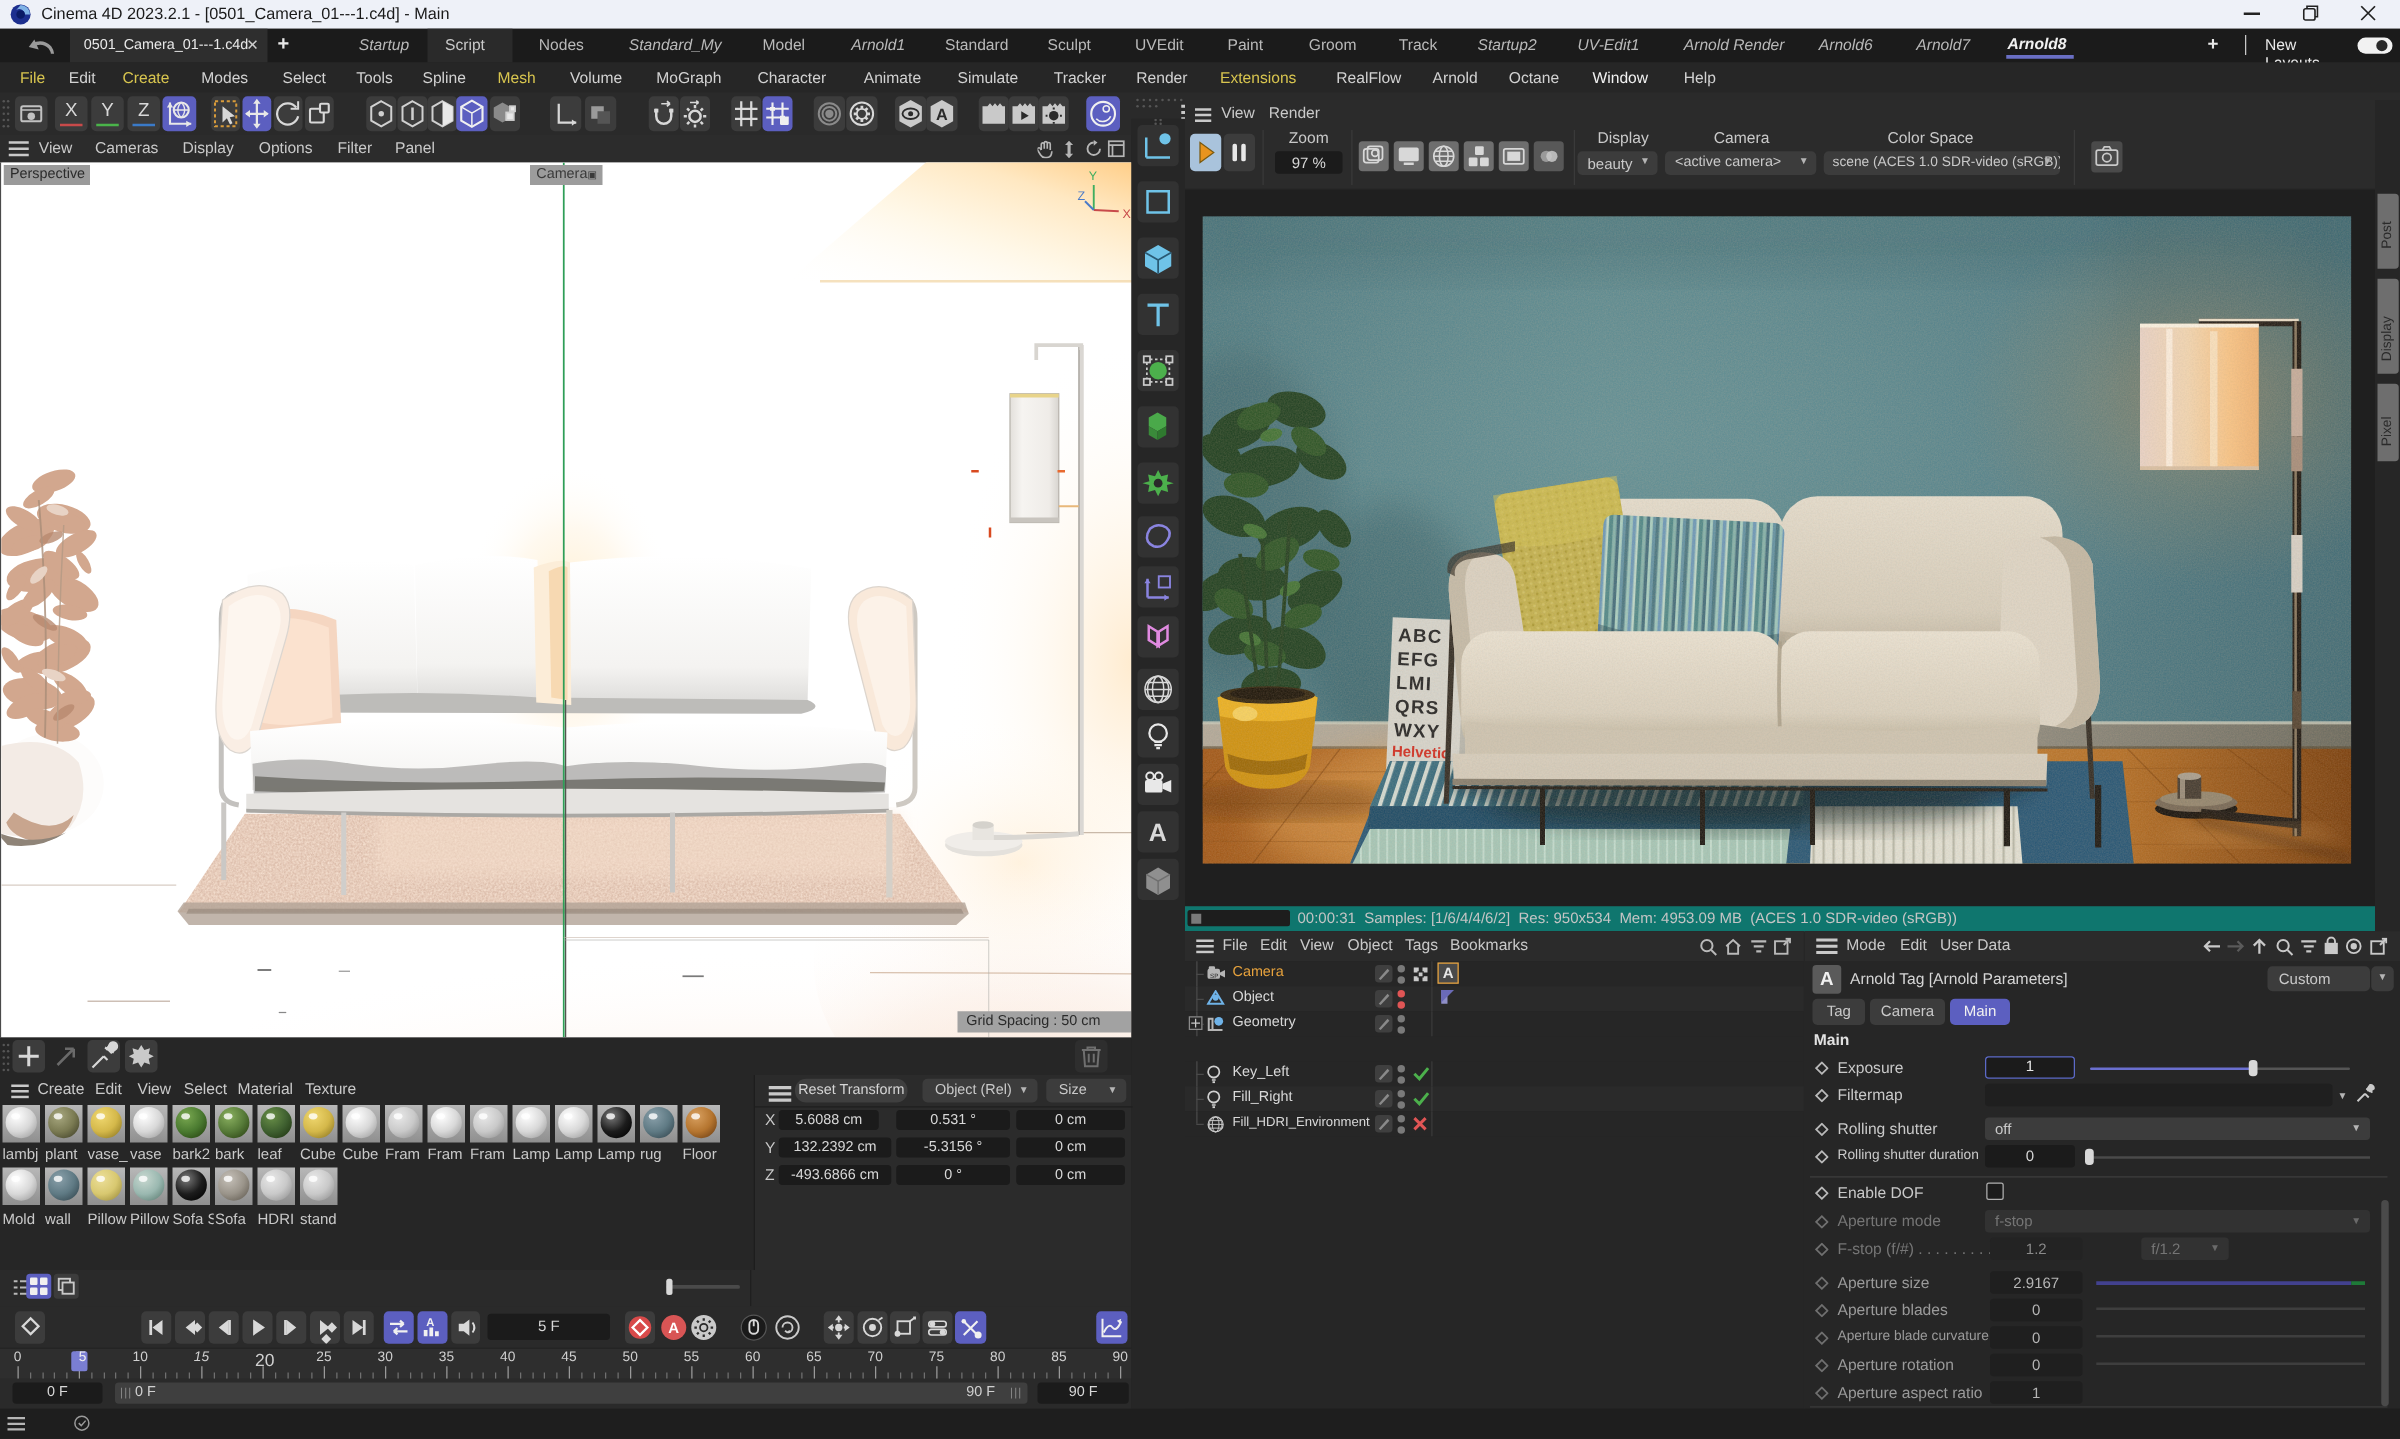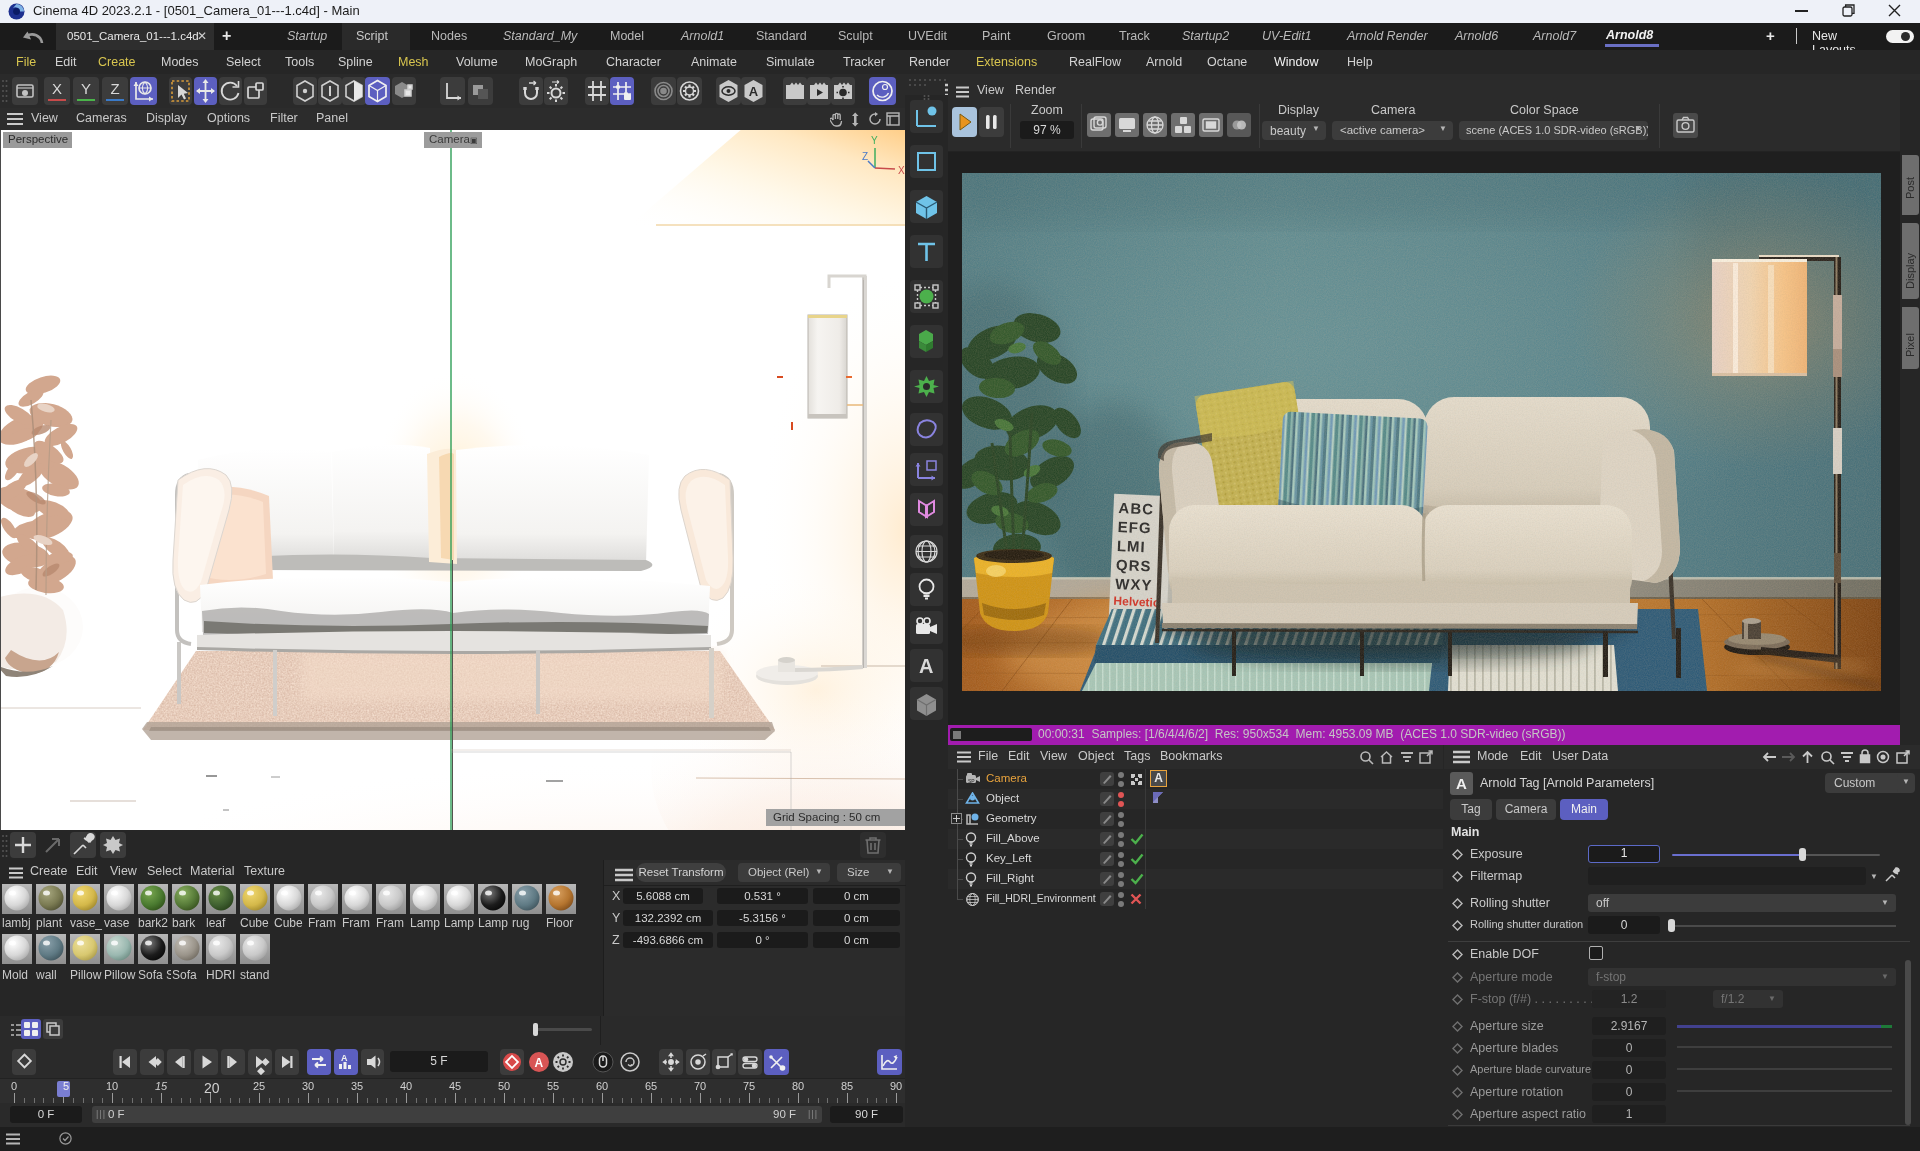--- a/index.html
+++ b/index.html
@@ -941,21 +941,21 @@
         <ellipse cx="34" cy="398" rx="10" ry="6" fill="#f6d468" opacity="0.9"></ellipse>
         <path d="M 20 430 Q 52 442 84 430 L 82 442 Q 55 452 22 442 Z" fill="#8a5c0a" opacity="0.7"></path>
         <ellipse cx="52" cy="383" rx="38" ry="7" fill="#3a2d16"></ellipse>
         <ellipse cx="52" cy="382" rx="30" ry="5" fill="#241c10"></ellipse>
       </g>
 
       <rect x="0" y="0" width="919" height="518" filter="url(#grain)" opacity="0.2"></rect>
       <rect x="0" y="0" width="919" height="518" filter="url(#grainD)" opacity="0.12"></rect>
 </svg>
     </div>
-    <div class="abs" style="left:0;top:645px;width:952px;height:20px;background:#a21caf;">
+    <div class="abs" style="left:0;top:645px;width:952px;height:20px;background:#0f766e;">
       <div class="abs" style="left:2px;top:3px;width:82px;height:13px;background:#1d1d1d;border-radius:2px;">
           <div style="position:absolute;left:3px;top:2.5px;width:8px;height:8px;background:#7a7a7a;"></div>
         </div>
       <span class="abs" style="left:90px;top:2px;font-size:12px;color:#c5c5c5;">00:00:31&nbsp;&nbsp;Samples: [1/6/4/4/6/2]&nbsp;&nbsp;Res: 950x534&nbsp;&nbsp;Mem: 4953.09 MB&nbsp;&nbsp;(ACES 1.0 SDR-video (sRGB))</span>
     </div>
   </div>
   <div class="abs" id="sidetabs" style="left:1900px;top:80px;width:20px;height:665px;background:#262626;">
     <div class="abs" style="left:2px;top:75px;width:17px;height:60px;background:#6e6e6e;border-radius:0 3px 3px 0;">
         <span style="position:absolute;left:2px;top:44px;font-size:11px;color:#2a2a2a;transform:rotate(-90deg);transform-origin:0 0;white-space:nowrap;">Post</span>
       </div>
@@ -1051,39 +1051,20 @@
               <circle cx="10" cy="5" r="3.5" fill="#6fb3e8"></circle>
             </svg></div>
           <span class="abs" style="left:38px;top:3px;font-size:11.5px;color:#d8d8d8;">Geometry</span>
           <div class="abs" style="left:152px;top:3px;width:14px;height:14px;background:#3f3f3f;border-radius:3px;"><svg width="14" height="14" viewBox="0 0 14 14">
               <path d="M3 11 L10 3 L11.5 4.5 L4.5 12 Z" fill="#8a8a8a"></path>
             </svg></div>
           <div class="abs" style="left:170px;top:2.5px;width:6px;height:6px;border-radius:50%;background:#7a7a7a;"></div>
           <div class="abs" style="left:170px;top:11.5px;width:6px;height:6px;border-radius:50%;background:#7a7a7a;"></div>
           <div class="abs" style="left:197px;top:0;width:1px;height:20px;background:#3a3a3a;"></div>
         </div>
-        <div class="abs" style="left:0;top:60px;width:495px;height:20px;background:#2a2a2a;">
-          <div class="abs" style="left:9px;top:0;width:1px;height:20px;background:#4a4a4a;"></div>
-          <div class="abs" style="left:9px;top:10px;width:6px;height:1px;background:#4a4a4a;"></div>
-          <div class="abs" style="left:17px;top:3px;"><svg width="12" height="15" viewBox="0 0 12 15">
-              <circle cx="6" cy="5.5" r="4.5" fill="none" stroke="#d0d0d0" stroke-width="1.4"></circle>
-              <path d="M4.5 10 H7.5 M4.5 12 H7.5" stroke="#d0d0d0" stroke-width="1.3"></path>
-              <rect x="5" y="13" width="2" height="1.5" fill="#d0d0d0"></rect>
-            </svg></div>
-          <span class="abs" style="left:38px;top:3px;font-size:11.5px;color:#d8d8d8;">Fill_Above</span>
-          <div class="abs" style="left:152px;top:3px;width:14px;height:14px;background:#3f3f3f;border-radius:3px;"><svg width="14" height="14" viewBox="0 0 14 14">
-              <path d="M3 11 L10 3 L11.5 4.5 L4.5 12 Z" fill="#8a8a8a"></path>
-            </svg></div>
-          <div class="abs" style="left:170px;top:2.5px;width:6px;height:6px;border-radius:50%;background:#7a7a7a;"></div>
-          <div class="abs" style="left:170px;top:11.5px;width:6px;height:6px;border-radius:50%;background:#7a7a7a;"></div>
-          <div class="abs" style="left:182px;top:4px;"><svg width="14" height="12" viewBox="0 0 14 12">
-              <path d="M1.5 6 L5.5 10 L12.5 1.5" fill="none" stroke="#4cb04c" stroke-width="2.4"></path>
-            </svg></div>
-          <div class="abs" style="left:197px;top:0;width:1px;height:20px;background:#3a3a3a;"></div>
-        </div>
         <div class="abs" style="left:0;top:80px;width:495px;height:20px;background:#262626;">
           <div class="abs" style="left:9px;top:0;width:1px;height:20px;background:#4a4a4a;"></div>
           <div class="abs" style="left:9px;top:10px;width:6px;height:1px;background:#4a4a4a;"></div>
           <div class="abs" style="left:17px;top:3px;"><svg width="12" height="15" viewBox="0 0 12 15">
               <circle cx="6" cy="5.5" r="4.5" fill="none" stroke="#d0d0d0" stroke-width="1.4"></circle>
               <path d="M4.5 10 H7.5 M4.5 12 H7.5" stroke="#d0d0d0" stroke-width="1.3"></path>
               <rect x="5" y="13" width="2" height="1.5" fill="#d0d0d0"></rect>
             </svg></div>
           <span class="abs" style="left:38px;top:3px;font-size:11.5px;color:#d8d8d8;">Key_Left</span>
           <div class="abs" style="left:152px;top:3px;width:14px;height:14px;background:#3f3f3f;border-radius:3px;"><svg width="14" height="14" viewBox="0 0 14 14">
@@ -1171,21 +1152,21 @@
           <circle cx="7" cy="7" r="1.8" fill="#c9c9c9"></circle>
         </svg>
 <svg class="abs" style="left:452px;top:5px" width="14" height="14" viewBox="0 0 14 14" fill="none" stroke="#c9c9c9" stroke-width="1.5">
           <rect x="1" y="3" width="10" height="10"></rect>
           <path d="M8 6 L13 1 M9.5 1 H13 V4.5"></path>
         </svg>
 </div>
       <div class="abs" style="left:0;top:26px;width:476px;height:26px;">
 <div class="abs" style="left:6px;top:1px;width:23px;height:23px;background:#5a5a5a;border-radius:3px;color:#f0f0f0;font-weight:bold;font-size:15px;text-align:center;line-height:23px;">A</div>
 <span class="abs" style="left:36px;top:5px;font-size:12.5px;color:#d5d5d5;">Arnold Tag [Arnold Parameters]</span>
-<div class="abs btn" style="left:370px;top:2px;width:82px;height:20px;margin-left:11px;">
+<div class="abs btn" style="left:370px;top:2px;width:82px;height:20px;">
           <span style="position:absolute;left:9px;top:3px;font-size:12px;">Custom</span>
         </div>
 <div class="abs btn" style="left:453px;top:2px;width:18px;height:20px;">
           <span style="position:absolute;left:5px;top:4px;font-size:8px;color:#b5b5b5;">▼</span>
         </div>
 </div>
       <div class="abs" style="left:0;top:54px;width:476px;height:22px;">
 <div class="abs btn" style="left:6px;top:0;width:42px;height:21px;text-align:center;line-height:21px;font-size:12px;">Tag</div>
 <div class="abs btn" style="left:52px;top:0;width:60px;height:21px;text-align:center;line-height:21px;font-size:12px;">Camera</div>
 <div class="abs hl" style="left:116px;top:0;width:48px;height:21px;text-align:center;line-height:21px;font-size:12px;color:#f0f0f0;border-radius:4px;">Main</div>

